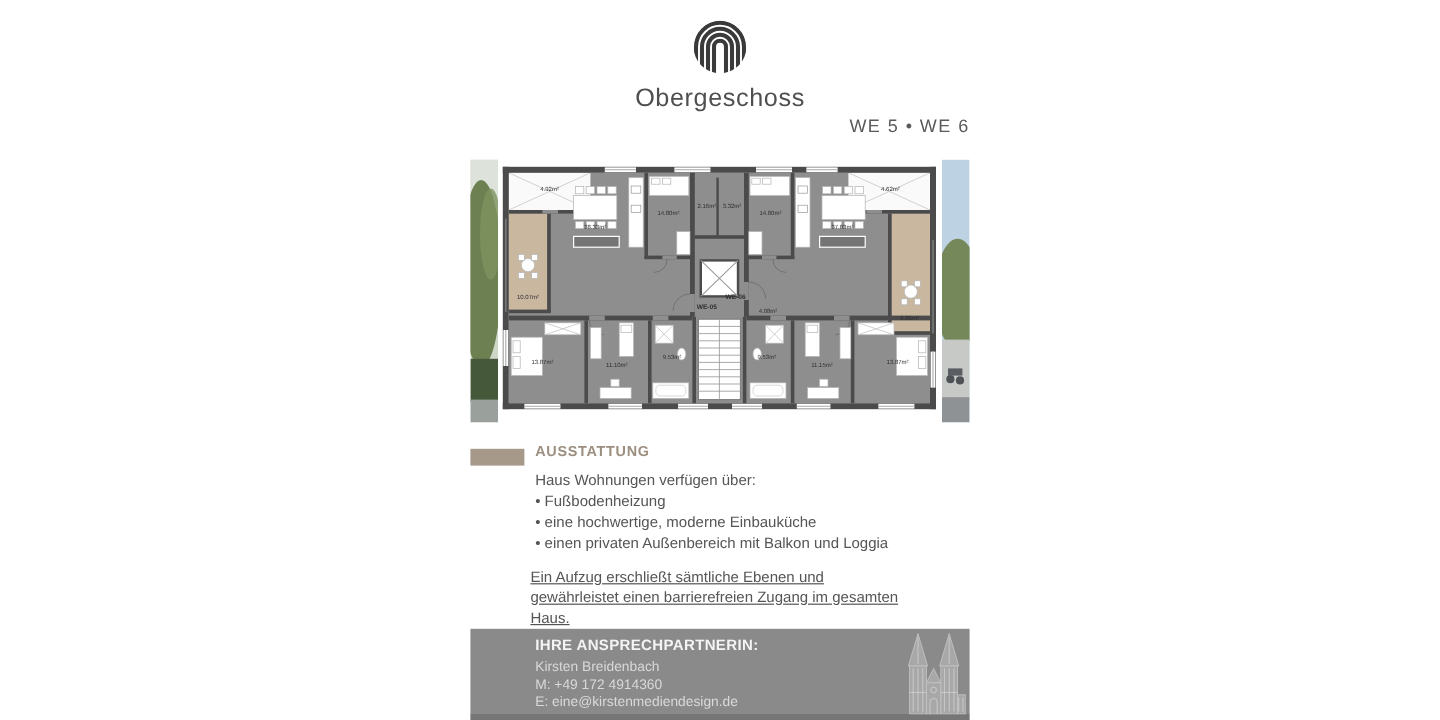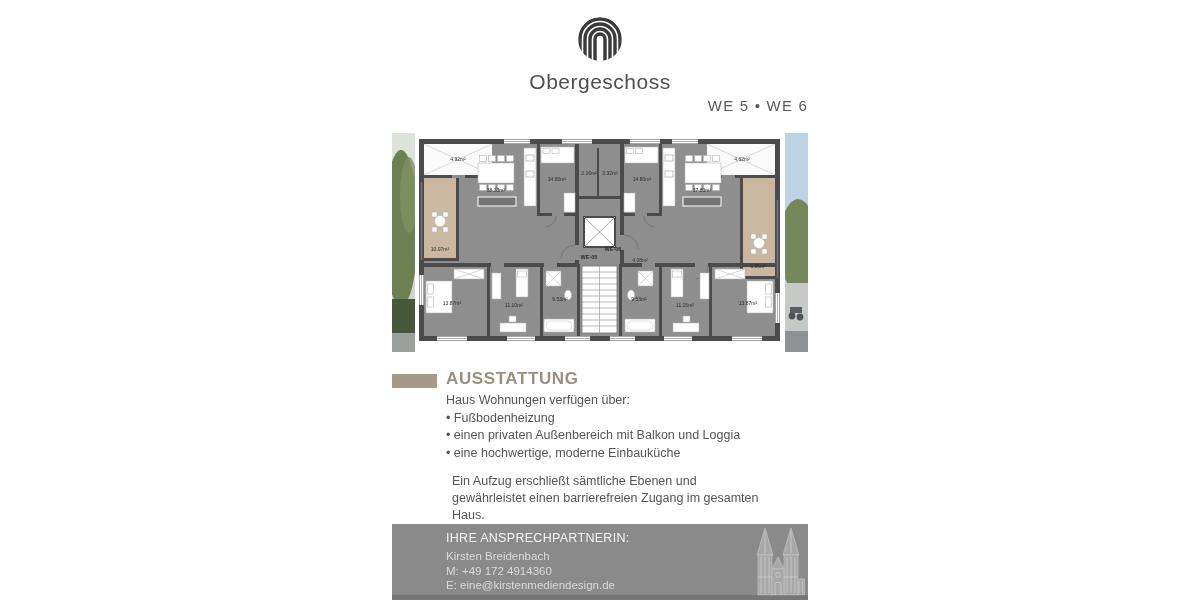--- a/index.html
+++ b/index.html
@@ -19,31 +19,31 @@
     font-size:15px;letter-spacing:1.2px;color:#5a5a5a;}
 
   .plan{position:absolute;top:133px;left:0;width:416px;height:219px;}
   .plan svg{display:block;width:416px;height:219px;}
   .plan-labels{position:absolute;inset:0;pointer-events:none;}
   .plan-labels span{position:absolute;transform:translate(-50%,-50%);
     font-size:5px;line-height:5px;color:#2e2e2e;white-space:nowrap;}
   .plan-labels span.b{font-weight:bold;font-size:5.5px;}
 
   .aus-bar{position:absolute;left:0;top:374px;width:45px;height:14px;background:var(--accent);}
-  .aus-heading{position:absolute;left:54px;top:369px;font-size:17px;font-weight:bold;
+  .aus-heading{position:absolute;left:54px;top:369px;font-size:12px;font-weight:bold;
     letter-spacing:.6px;color:var(--accent-text);}
   .features{position:absolute;left:54px;top:392px;width:330px;
     font-size:12.5px;line-height:17.5px;color:var(--text);}
-  .elevator-note{position:absolute;left:60px;top:473px;width:320px;
-    font-size:12.5px;line-height:17px;color:var(--text);}
+  .elevator-note{position:absolute;left:50px;top:473px;width:320px;
+    font-size:12.5px;line-height:17px;color:var(--text);text-decoration:underline;}
 
   .footer{position:absolute;left:0;top:524px;width:416px;height:76px;background:var(--footer-bg);}
   .footer-shade{position:absolute;left:0;bottom:0;width:100%;height:5px;background:rgba(0,0,0,.14);}
   .contact{position:absolute;left:54px;top:7px;}
-  .contact-heading{font-size:12.5px;font-weight:normal;color:#f4f4f4;letter-spacing:.3px;margin-bottom:4px;}
+  .contact-heading{font-size:12.5px;font-weight:bold;color:#f4f4f4;letter-spacing:.3px;margin-bottom:4px;}
   .contact-line{font-size:11.5px;line-height:14.5px;color:#d9d9d9;}
   .cathedral{position:absolute;right:3px;top:3px;width:52px;height:70px;}
 </style>
 </head>
 <body>
 
 <div class="page">
   <div class="column">
 
     <div class="logo">
@@ -313,22 +313,22 @@
           <span style="left: 293px; top: 172px;">11.15m²</span>
           <span style="left: 247px; top: 166px;">9.53m²</span>
         </div>
     </div>
 
     <div class="aus-bar"></div>
     <div class="aus-heading">AUSSTATTUNG</div>
     <div class="features">
       <div>Haus Wohnungen verfügen über:</div>
       <div>• Fußbodenheizung</div>
+      <div>• eine hochwertige, moderne Einbauküche</div>
       <div>• einen privaten Außenbereich mit Balkon und Loggia</div>
-      <div>• eine hochwertige, moderne Einbauküche</div>
     </div>
     <div class="elevator-note">Ein Aufzug erschließt sämtliche Ebenen und gewährleistet einen barrierefreien Zugang im gesamten Haus.</div>
 
     <div class="footer">
       <div class="contact">
         <div class="contact-heading">IHRE ANSPRECHPARTNERIN:</div>
         <div class="contact-line">Kirsten Breidenbach</div>
         <div class="contact-line">M: +49 172 4914360</div>
         <div class="contact-line">E: eine@kirstenmediendesign.de</div>
       </div>

